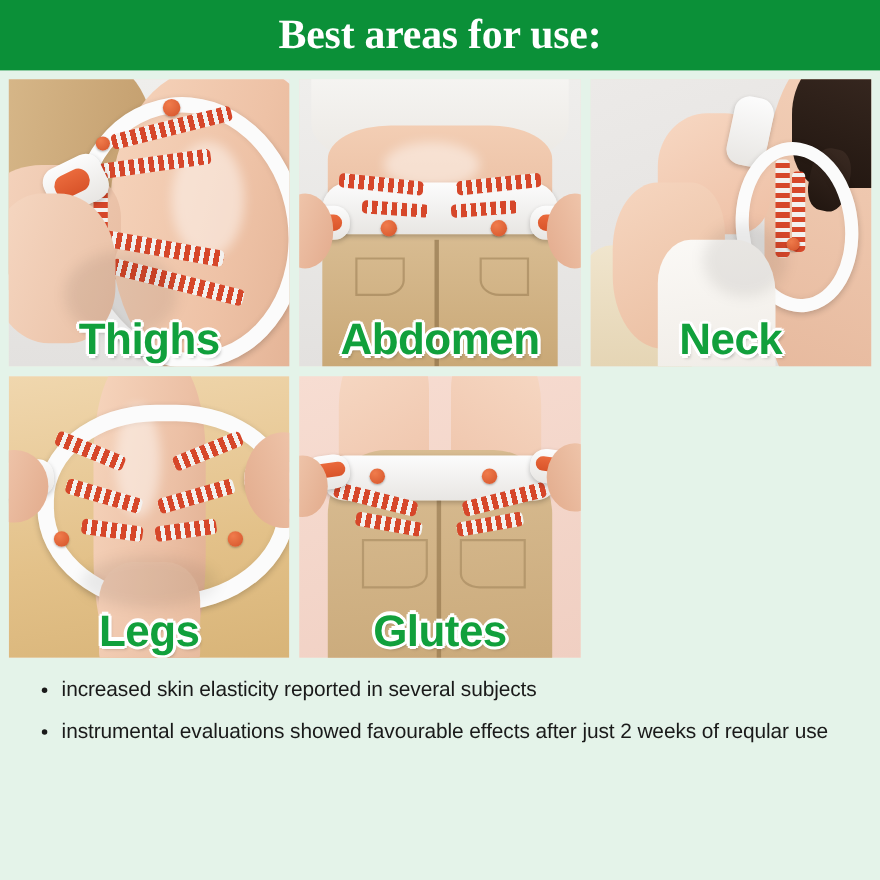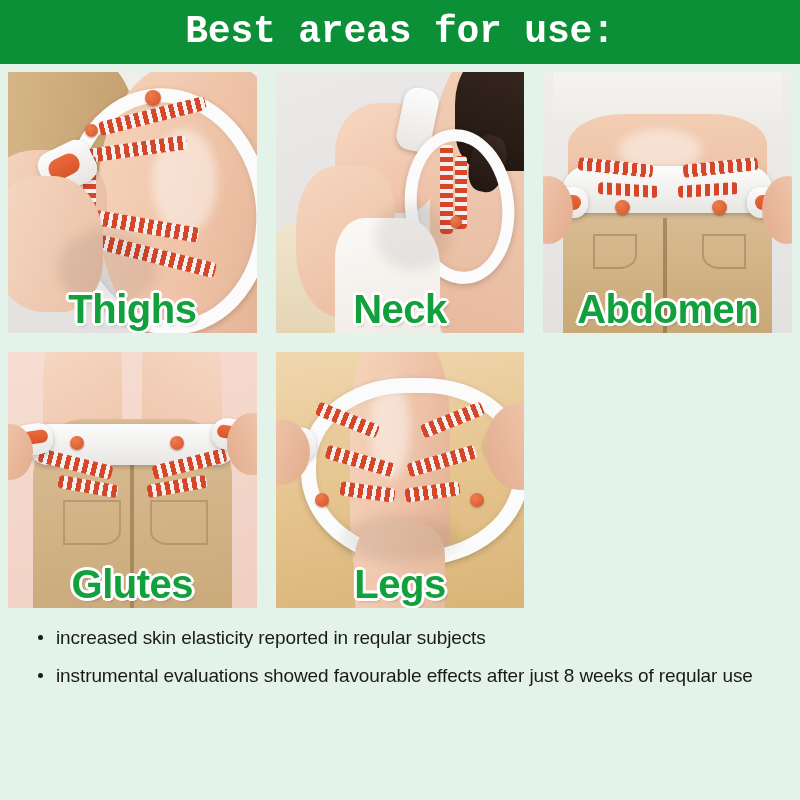--- a/index.html
+++ b/index.html
@@ -33,31 +33,31 @@
     justify-content: center;
     flex: 0 0 auto;
   }
   .header-title {
     color: #ffffff;
     font-size: 38px;
     font-weight: bold;
     letter-spacing: -0.2px;
     line-height: 1;
     text-align: center;
-    font-family: Liberation Mono, monospace;
+    font-family: Liberation Serif, serif;
   }
 
   
   .grid {
     flex: 0 0 auto;
     padding: 8px 8px 0 8px;
     display: grid;
     grid-template-columns: repeat(3, 1fr);
     grid-template-rows: 261px 256px;
-    gap: 19px;
+    gap: 9px;
   }
   .tile {
     position: relative;
     overflow: hidden;
     background: #efe7dd;
   }
   .tile-photo {
     position: absolute;
     inset: 0;
     overflow: hidden;
@@ -213,40 +213,20 @@
         <div class="roller-band" style="left:36%;top:68%;width:48%;height:15px;transform:rotate(14deg);"></div>
         <div class="roller-band v" style="left:30%;top:32%;width:13px;height:30%;"></div>
         <div class="handle" style="left:13%;top:28%;width:22%;height:17%;transform:rotate(-26deg);"></div>
         <div class="handle-pad" style="left:16%;top:32%;width:13%;height:8%;transform:rotate(-26deg);"></div>
         <div class="knob" style="left:55%;top:7%;width:16px;height:16px;"></div>
         <div class="knob" style="left:31%;top:20%;width:13px;height:13px;"></div>
         <div class="sk" style="left:-6%;top:40%;width:44%;height:52%;border-radius:40% 46% 38% 46%;background:linear-gradient(110deg,#f6d8c3,#e9bfa4);"></div>
         <div class="shade" style="left:20%;top:60%;width:40%;height:30%;"></div>
       </div>
       <div class="tile-label">Thighs</div>
-    </div>
-
-    <div class="tile">
-      <div class="tile-photo">
-        <div class="bg" style="background:linear-gradient(160deg,#eceae8 0%,#e0dedc 100%);"></div>
-        <div class="sk" style="left:-4%;top:58%;width:40%;height:50%;border-radius:30% 40% 0 0;background:linear-gradient(180deg,#f0e5cd,#e3d2b0);"></div>
-        <div class="sk" style="left:62%;top:-10%;width:56%;height:120%;border-radius:40% 0 0 30%;background:linear-gradient(200deg,#f4d2bb 0%,#e6b89c 100%);"></div>
-        <div class="hair" style="left:72%;top:-8%;width:36%;height:46%;border-radius:44% 0 0 34%;"></div>
-        <div class="hair" style="left:78%;top:24%;width:14%;height:22%;border-radius:40%;transform:rotate(12deg);"></div>
-        <div class="sk" style="left:24%;top:12%;width:40%;height:42%;border-radius:44% 40% 30% 44%;background:linear-gradient(150deg,#f7d8c3 0%,#eebfa4 100%);"></div>
-        <div class="sk" style="left:8%;top:36%;width:40%;height:58%;border-radius:40% 30% 34% 44%;background:linear-gradient(150deg,#f6d6c0 0%,#eabd9f 100%);"></div>
-        <div class="handle" style="left:50%;top:6%;width:14%;height:24%;transform:rotate(12deg);"></div>
-        <div class="device-ring" style="left:52%;top:22%;width:34%;height:50%;border-width:12px;transform:rotate(-6deg);"></div>
-        <div class="roller-band v" style="left:66%;top:28%;width:13px;height:34%;"></div>
-        <div class="roller-band v" style="left:72%;top:32%;width:12px;height:28%;"></div>
-        <div class="knob" style="left:70%;top:55%;width:12px;height:12px;"></div>
-        <div class="sk" style="left:24%;top:56%;width:42%;height:54%;border-radius:28% 34% 0 0;background:linear-gradient(170deg,#fbf9f6,#eeeae4);"></div>
-        <div class="shade" style="left:40%;top:50%;width:30%;height:26%;"></div>
-      </div>
-      <div class="tile-label">Neck</div>
     </div>
 
     <div class="tile">
       <div class="tile-photo">
         <div class="bg wall"></div>
         <div class="sk" style="left:4%;top:-18%;width:92%;height:48%;border-radius:0 0 30% 30%;background:linear-gradient(180deg,#fbfbfa 0%,#ebe8e3 100%);"></div>
         <div class="sk" style="left:10%;top:16%;width:80%;height:42%;border-radius:28% 28% 22% 22%;background:linear-gradient(180deg,#f3ceb4 0%,#e7b99c 100%);"></div>
         <div class="hi" style="left:30%;top:22%;width:34%;height:16%;"></div>
         <div class="sk" style="left:8%;top:52%;width:84%;height:58%;border-radius:14% 14% 0 0;background:linear-gradient(180deg,#d9bd93 0%,#c6a471 100%);"></div>
         <div style="position:absolute;left:48%;top:56%;width:4px;height:44%;background:rgba(120,92,52,.5);"></div>
@@ -264,20 +244,64 @@
         <div class="handle" style="left:82%;top:44%;width:16%;height:12%;"></div>
         <div class="handle-pad" style="left:85%;top:47%;width:12%;height:6%;"></div>
         <div class="sk" style="left:-8%;top:40%;width:20%;height:26%;border-radius:50%;background:linear-gradient(110deg,#f3cdb4,#e3ab8d);"></div>
         <div class="sk" style="left:88%;top:40%;width:20%;height:26%;border-radius:50%;background:linear-gradient(250deg,#f3cdb4,#e3ab8d);"></div>
       </div>
       <div class="tile-label">Abdomen</div>
     </div>
 
     <div class="tile">
       <div class="tile-photo">
+        <div class="bg" style="background:linear-gradient(160deg,#eceae8 0%,#e0dedc 100%);"></div>
+        <div class="sk" style="left:-4%;top:58%;width:40%;height:50%;border-radius:30% 40% 0 0;background:linear-gradient(180deg,#f0e5cd,#e3d2b0);"></div>
+        <div class="sk" style="left:62%;top:-10%;width:56%;height:120%;border-radius:40% 0 0 30%;background:linear-gradient(200deg,#f4d2bb 0%,#e6b89c 100%);"></div>
+        <div class="hair" style="left:72%;top:-8%;width:36%;height:46%;border-radius:44% 0 0 34%;"></div>
+        <div class="hair" style="left:78%;top:24%;width:14%;height:22%;border-radius:40%;transform:rotate(12deg);"></div>
+        <div class="sk" style="left:24%;top:12%;width:40%;height:42%;border-radius:44% 40% 30% 44%;background:linear-gradient(150deg,#f7d8c3 0%,#eebfa4 100%);"></div>
+        <div class="sk" style="left:8%;top:36%;width:40%;height:58%;border-radius:40% 30% 34% 44%;background:linear-gradient(150deg,#f6d6c0 0%,#eabd9f 100%);"></div>
+        <div class="handle" style="left:50%;top:6%;width:14%;height:24%;transform:rotate(12deg);"></div>
+        <div class="device-ring" style="left:52%;top:22%;width:34%;height:50%;border-width:12px;transform:rotate(-6deg);"></div>
+        <div class="roller-band v" style="left:66%;top:28%;width:13px;height:34%;"></div>
+        <div class="roller-band v" style="left:72%;top:32%;width:12px;height:28%;"></div>
+        <div class="knob" style="left:70%;top:55%;width:12px;height:12px;"></div>
+        <div class="sk" style="left:24%;top:56%;width:42%;height:54%;border-radius:28% 34% 0 0;background:linear-gradient(170deg,#fbf9f6,#eeeae4);"></div>
+        <div class="shade" style="left:40%;top:50%;width:30%;height:26%;"></div>
+      </div>
+      <div class="tile-label">Neck</div>
+    </div>
+
+    <div class="tile">
+      <div class="tile-photo">
+        <div class="bg wood"></div>
+        <div class="sk" style="left:30%;top:-6%;width:40%;height:116%;border-radius:30% 30% 40% 40%;background:linear-gradient(100deg,#f6d5bd 0%,#ecc0a5 60%,#dfad8f 100%);"></div>
+        <div class="hi" style="left:38%;top:10%;width:16%;height:40%;"></div>
+        <div class="device-ring" style="left:10%;top:10%;width:80%;height:62%;border-width:15px;border-radius:46% 46% 50% 50%;"></div>
+        <div class="roller-band" style="left:16%;top:24%;width:26%;height:14px;transform:rotate(22deg);"></div>
+        <div class="roller-band" style="left:58%;top:24%;width:26%;height:14px;transform:rotate(-22deg);"></div>
+        <div class="roller-band" style="left:20%;top:40%;width:28%;height:14px;transform:rotate(16deg);"></div>
+        <div class="roller-band" style="left:53%;top:40%;width:28%;height:14px;transform:rotate(-16deg);"></div>
+        <div class="roller-band" style="left:26%;top:52%;width:22%;height:14px;transform:rotate(8deg);"></div>
+        <div class="roller-band" style="left:52%;top:52%;width:22%;height:14px;transform:rotate(-8deg);"></div>
+        <div class="knob" style="left:16%;top:55%;width:14px;height:14px;"></div>
+        <div class="knob" style="left:78%;top:55%;width:14px;height:14px;"></div>
+        <div class="handle" style="left:-6%;top:30%;width:22%;height:13%;transform:rotate(-6deg);"></div>
+        <div class="handle" style="left:84%;top:30%;width:22%;height:13%;transform:rotate(6deg);"></div>
+        <div class="sk" style="left:-10%;top:26%;width:24%;height:26%;border-radius:50%;background:linear-gradient(110deg,#f3cdb4,#e2ab8c);"></div>
+        <div class="sk" style="left:84%;top:20%;width:28%;height:34%;border-radius:50%;background:linear-gradient(250deg,#f3cdb4,#e2ab8c);"></div>
+        <div class="sk" style="left:32%;top:66%;width:36%;height:40%;border-radius:34% 34% 20% 20%;background:linear-gradient(100deg,#f3ceb6,#e7bb9e);"></div>
+        <div class="shade" style="left:26%;top:64%;width:48%;height:18%;"></div>
+      </div>
+      <div class="tile-label">Legs</div>
+    </div>
+
+    <div class="tile">
+      <div class="tile-photo">
         <div class="bg pinkbg"></div>
         <div class="sk" style="left:14%;top:-12%;width:32%;height:56%;border-radius:40% 30% 20% 30%;background:linear-gradient(150deg,#f7dac6,#eec2a8);"></div>
         <div class="sk" style="left:54%;top:-12%;width:32%;height:56%;border-radius:30% 40% 30% 20%;background:linear-gradient(210deg,#f7dac6,#eec2a8);"></div>
         <div class="sk" style="left:10%;top:26%;width:80%;height:88%;border-radius:26% 26% 10% 10%;background:linear-gradient(175deg,#d9bd93 0%,#c8a777 100%);"></div>
         <div style="position:absolute;left:49%;top:30%;width:4px;height:70%;background:rgba(120,92,52,.45);"></div>
         <div style="position:absolute;left:22%;top:58%;width:22%;height:16%;border:2px solid rgba(120,92,52,.3);border-radius:0 0 30% 0;"></div>
         <div style="position:absolute;left:57%;top:58%;width:22%;height:16%;border:2px solid rgba(120,92,52,.3);border-radius:0 0 0 30%;"></div>
         <div class="handle" style="left:8%;top:28%;width:84%;height:16%;border-radius:36px;"></div>
         <div class="roller-band" style="left:12%;top:41%;width:30%;height:14px;transform:rotate(14deg);"></div>
         <div class="roller-band" style="left:58%;top:41%;width:30%;height:14px;transform:rotate(-14deg);"></div>
@@ -288,53 +312,29 @@
         <div class="handle" style="left:2%;top:28%;width:16%;height:12%;transform:rotate(-8deg);"></div>
         <div class="handle-pad" style="left:4%;top:31%;width:12%;height:5%;transform:rotate(-8deg);"></div>
         <div class="handle" style="left:82%;top:26%;width:16%;height:12%;transform:rotate(8deg);"></div>
         <div class="handle-pad" style="left:84%;top:29%;width:12%;height:5%;transform:rotate(8deg);"></div>
         <div class="sk" style="left:-8%;top:28%;width:18%;height:22%;border-radius:50%;background:linear-gradient(110deg,#f3cdb4,#e2ab8c);"></div>
         <div class="sk" style="left:88%;top:24%;width:20%;height:24%;border-radius:50%;background:linear-gradient(250deg,#f3cdb4,#e2ab8c);"></div>
       </div>
       <div class="tile-label">Glutes</div>
     </div>
 
-    <div class="tile">
-      <div class="tile-photo">
-        <div class="bg wood"></div>
-        <div class="sk" style="left:30%;top:-6%;width:40%;height:116%;border-radius:30% 30% 40% 40%;background:linear-gradient(100deg,#f6d5bd 0%,#ecc0a5 60%,#dfad8f 100%);"></div>
-        <div class="hi" style="left:38%;top:10%;width:16%;height:40%;"></div>
-        <div class="device-ring" style="left:10%;top:10%;width:80%;height:62%;border-width:15px;border-radius:46% 46% 50% 50%;"></div>
-        <div class="roller-band" style="left:16%;top:24%;width:26%;height:14px;transform:rotate(22deg);"></div>
-        <div class="roller-band" style="left:58%;top:24%;width:26%;height:14px;transform:rotate(-22deg);"></div>
-        <div class="roller-band" style="left:20%;top:40%;width:28%;height:14px;transform:rotate(16deg);"></div>
-        <div class="roller-band" style="left:53%;top:40%;width:28%;height:14px;transform:rotate(-16deg);"></div>
-        <div class="roller-band" style="left:26%;top:52%;width:22%;height:14px;transform:rotate(8deg);"></div>
-        <div class="roller-band" style="left:52%;top:52%;width:22%;height:14px;transform:rotate(-8deg);"></div>
-        <div class="knob" style="left:16%;top:55%;width:14px;height:14px;"></div>
-        <div class="knob" style="left:78%;top:55%;width:14px;height:14px;"></div>
-        <div class="handle" style="left:-6%;top:30%;width:22%;height:13%;transform:rotate(-6deg);"></div>
-        <div class="handle" style="left:84%;top:30%;width:22%;height:13%;transform:rotate(6deg);"></div>
-        <div class="sk" style="left:-10%;top:26%;width:24%;height:26%;border-radius:50%;background:linear-gradient(110deg,#f3cdb4,#e2ab8c);"></div>
-        <div class="sk" style="left:84%;top:20%;width:28%;height:34%;border-radius:50%;background:linear-gradient(250deg,#f3cdb4,#e2ab8c);"></div>
-        <div class="sk" style="left:32%;top:66%;width:36%;height:40%;border-radius:34% 34% 20% 20%;background:linear-gradient(100deg,#f3ceb6,#e7bb9e);"></div>
-        <div class="shade" style="left:26%;top:64%;width:48%;height:18%;"></div>
-      </div>
-      <div class="tile-label">Legs</div>
-    </div>
-
 
   </div>
 
   <div class="results">
     <ul class="bullets">
       <li class="bullet">
         <span class="dot"></span>
-        <span>increased skin elasticity reported in reqular subjects</span>
+        <span>increased skin elasticity reported in several subjects</span>
       </li>
       <li class="bullet">
         <span class="dot"></span>
-        <span>instrumental evaluations showed favourable effects after just 8 weeks of reqular use</span>
+        <span>instrumental evaluations showed favourable effects after just 2 weeks of reqular use</span>
       </li>
     </ul>
   </div>
 
 </div>
 
 </body></html>

